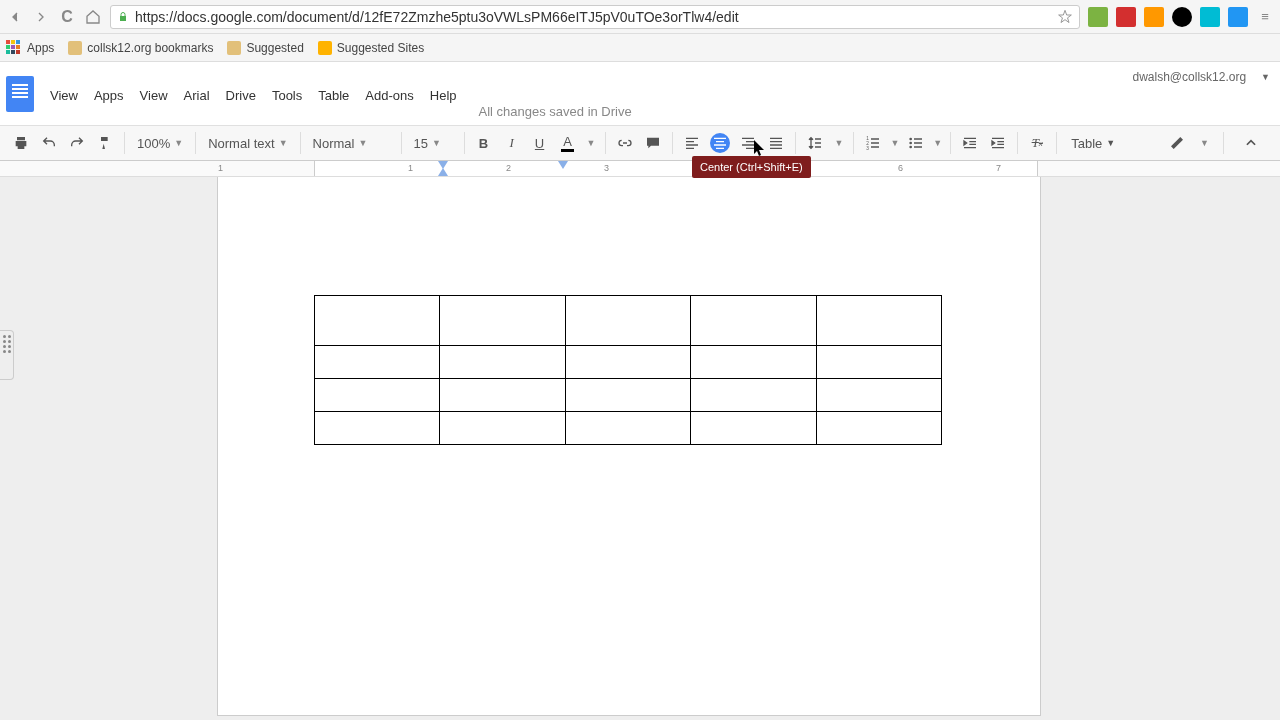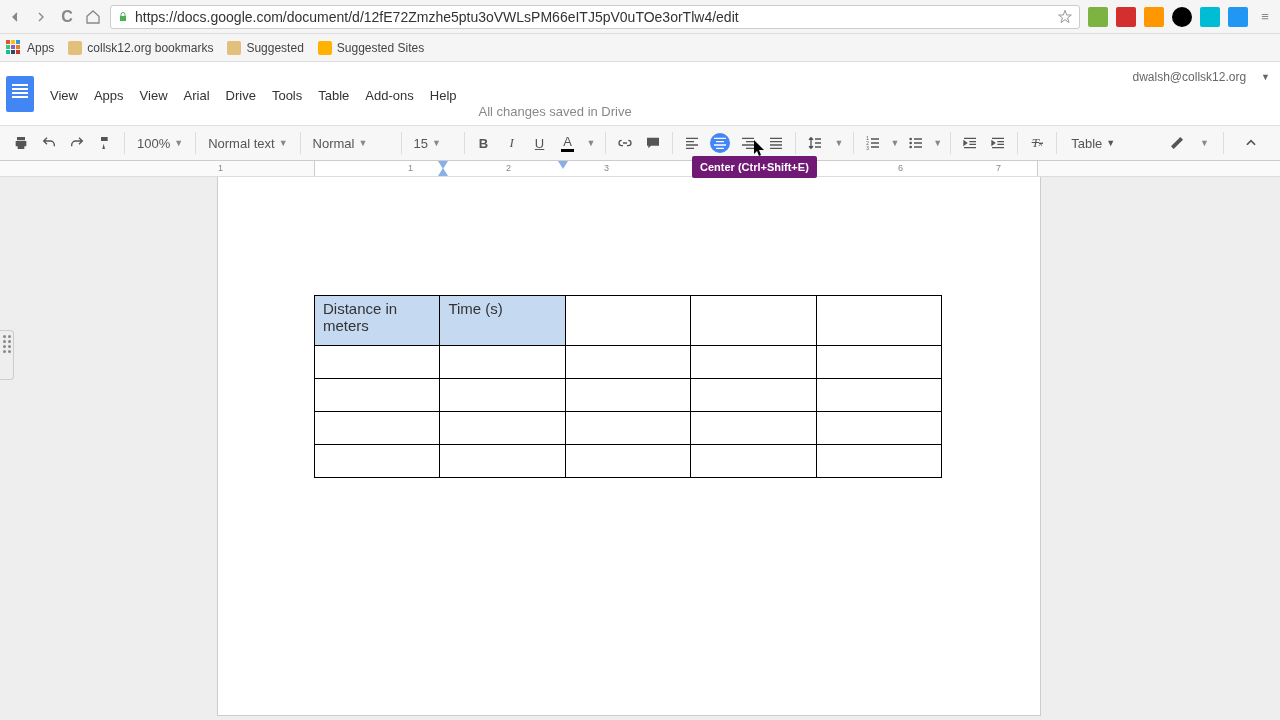--- a/index.html
+++ b/index.html
@@ -48,21 +48,21 @@
 .toolbar { height:36px; border-top:1px solid #e0e0e0; border-bottom:1px solid #ccc; background:#f7f7f7; display:flex; align-items:center; padding:0 8px; gap:2px; position:relative; }
 .tb-sep { width:1px; height:22px; background:#ddd; margin:0 4px; }
 .tb-btn { min-width:26px; height:26px; display:flex; align-items:center; justify-content:center; border-radius:2px; cursor:pointer; color:#555; position:relative; }
 .tb-drop { display:flex; align-items:center; gap:4px; padding:0 6px; height:26px; cursor:pointer; color:#555; font-size:13px; }
 .tb-drop .caret { font-size:9px; color:#888; }
 .tb-wide { min-width:88px; }
 .more-btn { display:flex; align-items:center; gap:4px; padding:0 8px; cursor:pointer; color:#555; }
 .right-tools { margin-left:auto; display:flex; align-items:center; gap:10px; padding-right:8px; }
 
 
-.tooltip { position:absolute; top:30px; left:692px; background:#701a75; color:#fff; font-size:11px; font-weight:bold; padding:5px 8px; border-radius:2px; white-space:nowrap; z-index:50; }
+.tooltip { position:absolute; top:30px; left:692px; background:#7f1d1d; color:#fff; font-size:11px; font-weight:normal; padding:5px 8px; border-radius:2px; white-space:nowrap; z-index:50; }
 
 
 .ruler { height:16px; background:#fafafa; border-bottom:1px solid #ddd; position:relative; font-size:9px; color:#888; }
 .ruler-inner { position:absolute; left:218px; right:0; height:100%; }
 .ruler-white { position:absolute; left:96px; width:724px; top:0; bottom:0; background:#fff; border-left:1px solid #ccc; border-right:1px solid #ccc; }
 .tick { position:absolute; top:2px; }
 .ind-down { position:absolute; top:0; width:0; height:0; border-left:5px solid transparent; border-right:5px solid transparent; border-top:8px solid #8ab0e8; }
 .ind-up { position:absolute; bottom:0; width:0; height:0; border-left:5px solid transparent; border-right:5px solid transparent; border-bottom:8px solid #8ab0e8; }
 
 
@@ -345,27 +345,20 @@
     <div class="ind-down" style="left:220px"></div>
     <div class="ind-up" style="left:220px"></div>
     <div class="ind-down" style="left:340px"></div>
   </div>
 </div>
 
 <div class="canvas">
   <div class="page">
     <table class="tbl">
       <tbody>
-          <tr>
-        <td class="sel">Distance in meters</td>
-        <td class="sel">Time (s)</td>
-        <td></td>
-        <td></td>
-        <td></td>
-      </tr>
       <tr>
             <td></td>
             <td></td>
             <td></td>
             <td></td>
             <td></td>
           </tr>
       <tr>
             <td></td>
             <td></td>

